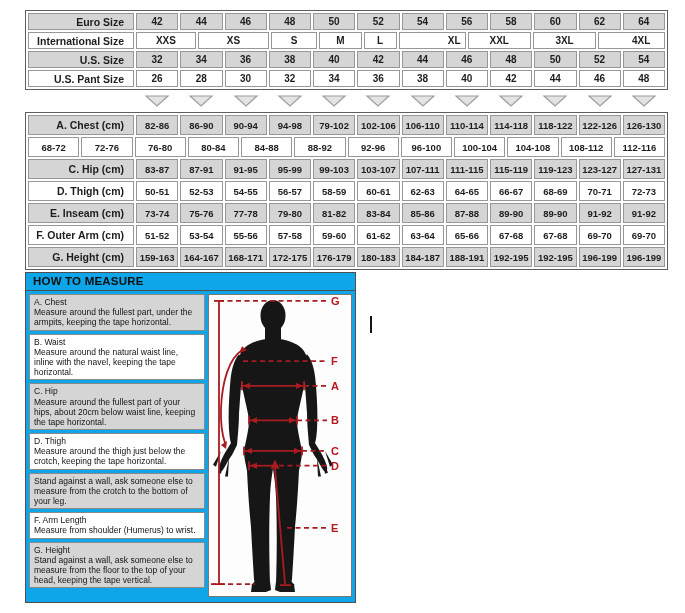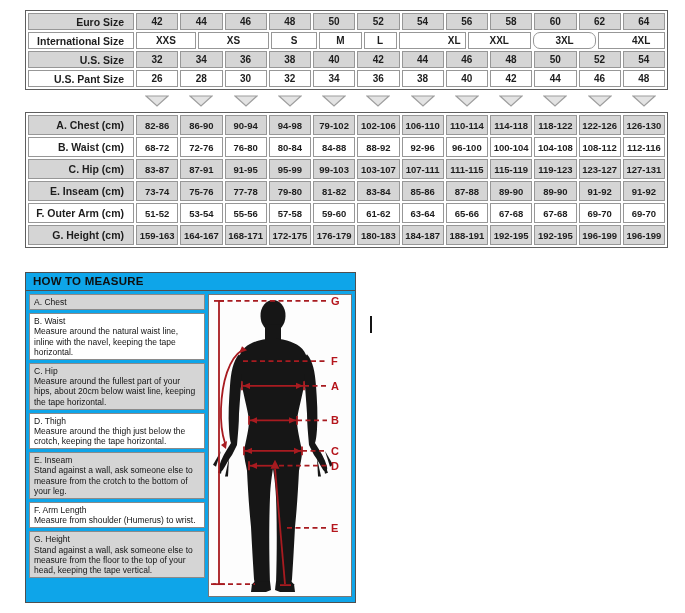--- a/index.html
+++ b/index.html
@@ -67,21 +67,21 @@
     </div>
     <div class="trow">
       <div class="cell lbl white">International Size</div>
       <div class="cell dat white" style="flex: 1 1 12%; text-align: right;">XXS</div>
       <div class="cell dat white" style="flex: 1 1 14.3%;">XS</div>
       <div class="cell dat white" style="flex: 1 1 9.2%;">S</div>
       <div class="cell dat white" style="flex: 1 1 8.5%;">M</div>
       <div class="cell dat white" style="flex: 1 1 6.6%;">L</div>
       <div class="cell dat white" style="flex: 1 1 11.5%; padding-left: 44px;">XL</div>
       <div class="cell dat white" style="flex: 1 1 12.6%;">XXL</div>
-      <div class="cell dat white" style="flex: 1 1 12.8%; border-radius: 7px;">3XL</div>
+      <div class="cell dat white" style="flex: 1 1 12.8%;">3XL</div>
       <div class="cell dat white" style="flex: 1 1 12.5%; padding-left: 19px;">4XL</div>
     </div>
     <div class="trow">
       <div class="cell lbl gray">U.S. Size</div>
       <div class="cell dat gray">32</div>
       <div class="cell dat gray">34</div>
       <div class="cell dat gray">36</div>
       <div class="cell dat gray">38</div>
       <div class="cell dat gray">40</div>
       <div class="cell dat gray">42</div>
@@ -182,21 +182,20 @@
       <div class="cell dat gray">79-102</div>
       <div class="cell dat gray">102-106</div>
       <div class="cell dat gray">106-110</div>
       <div class="cell dat gray">110-114</div>
       <div class="cell dat gray">114-118</div>
       <div class="cell dat gray">118-122</div>
       <div class="cell dat gray">122-126</div>
       <div class="cell dat gray">126-130</div>
     </div>
     <div class="trow">
-      <div class="cell lbl white">B. Waist (cm)</div>
       <div class="cell dat white">68-72</div>
       <div class="cell dat white">72-76</div>
       <div class="cell dat white">76-80</div>
       <div class="cell dat white">80-84</div>
       <div class="cell dat white">84-88</div>
       <div class="cell dat white">88-92</div>
       <div class="cell dat white">92-96</div>
       <div class="cell dat white">96-100</div>
       <div class="cell dat white">100-104</div>
       <div class="cell dat white">104-108</div>
@@ -212,20 +211,35 @@
       <div class="cell dat gray">99-103</div>
       <div class="cell dat gray">103-107</div>
       <div class="cell dat gray">107-111</div>
       <div class="cell dat gray">111-115</div>
       <div class="cell dat gray">115-119</div>
       <div class="cell dat gray">119-123</div>
       <div class="cell dat gray">123-127</div>
       <div class="cell dat gray">127-131</div>
     </div>
     <div class="trow">
+      <div class="cell lbl white">D. Thigh (cm)</div>
+      <div class="cell dat white">50-51</div>
+      <div class="cell dat white">52-53</div>
+      <div class="cell dat white">54-55</div>
+      <div class="cell dat white">56-57</div>
+      <div class="cell dat white">58-59</div>
+      <div class="cell dat white">60-61</div>
+      <div class="cell dat white">62-63</div>
+      <div class="cell dat white">64-65</div>
+      <div class="cell dat white">66-67</div>
+      <div class="cell dat white">68-69</div>
+      <div class="cell dat white">70-71</div>
+      <div class="cell dat white">72-73</div>
+    </div>
+    <div class="trow">
       <div class="cell lbl gray">E. Inseam (cm)</div>
       <div class="cell dat gray">73-74</div>
       <div class="cell dat gray">75-76</div>
       <div class="cell dat gray">77-78</div>
       <div class="cell dat gray">79-80</div>
       <div class="cell dat gray">81-82</div>
       <div class="cell dat gray">83-84</div>
       <div class="cell dat gray">85-86</div>
       <div class="cell dat gray">87-88</div>
       <div class="cell dat gray">89-90</div>
@@ -264,35 +278,35 @@
       <div class="cell dat gray">196-199</div>
     </div>
   </div>
 
 <div class="htm">
   <div class="htm-title">HOW TO MEASURE</div>
   <div class="htm-body">
     <div class="htm-list" id="htm-list">
         <div class="htm-item gray">
           <div class="t">A. Chest</div>
+          <div class="x">Measure around the fullest part, under the armpits, keeping the tape horizontal.</div>
         </div>
         <div class="htm-item white">
           <div class="t">B. Waist</div>
           <div class="x">Measure around the natural waist line, inline with the navel, keeping the tape horizontal.</div>
         </div>
         <div class="htm-item gray">
           <div class="t">C. Hip</div>
           <div class="x">Measure around the fullest part of your hips, about 20cm below waist line, keeping the tape horizontal.</div>
         </div>
         <div class="htm-item white">
           <div class="t">D. Thigh</div>
           <div class="x">Measure around the thigh just below the crotch, keeping the tape horizontal.</div>
         </div>
         <div class="htm-item gray">
-          <div class="t">E. Inseam</div>
           <div class="x">Stand against a wall, ask someone else to measure from the crotch to the bottom of your leg.</div>
         </div>
         <div class="htm-item white">
           <div class="t">F. Arm Length</div>
           <div class="x">Measure from shoulder (Humerus) to wrist.</div>
         </div>
         <div class="htm-item gray">
           <div class="t">G. Height</div>
           <div class="x">Stand against a wall, ask someone else to measure from the floor to the top of your head, keeping the tape vertical.</div>
         </div>

